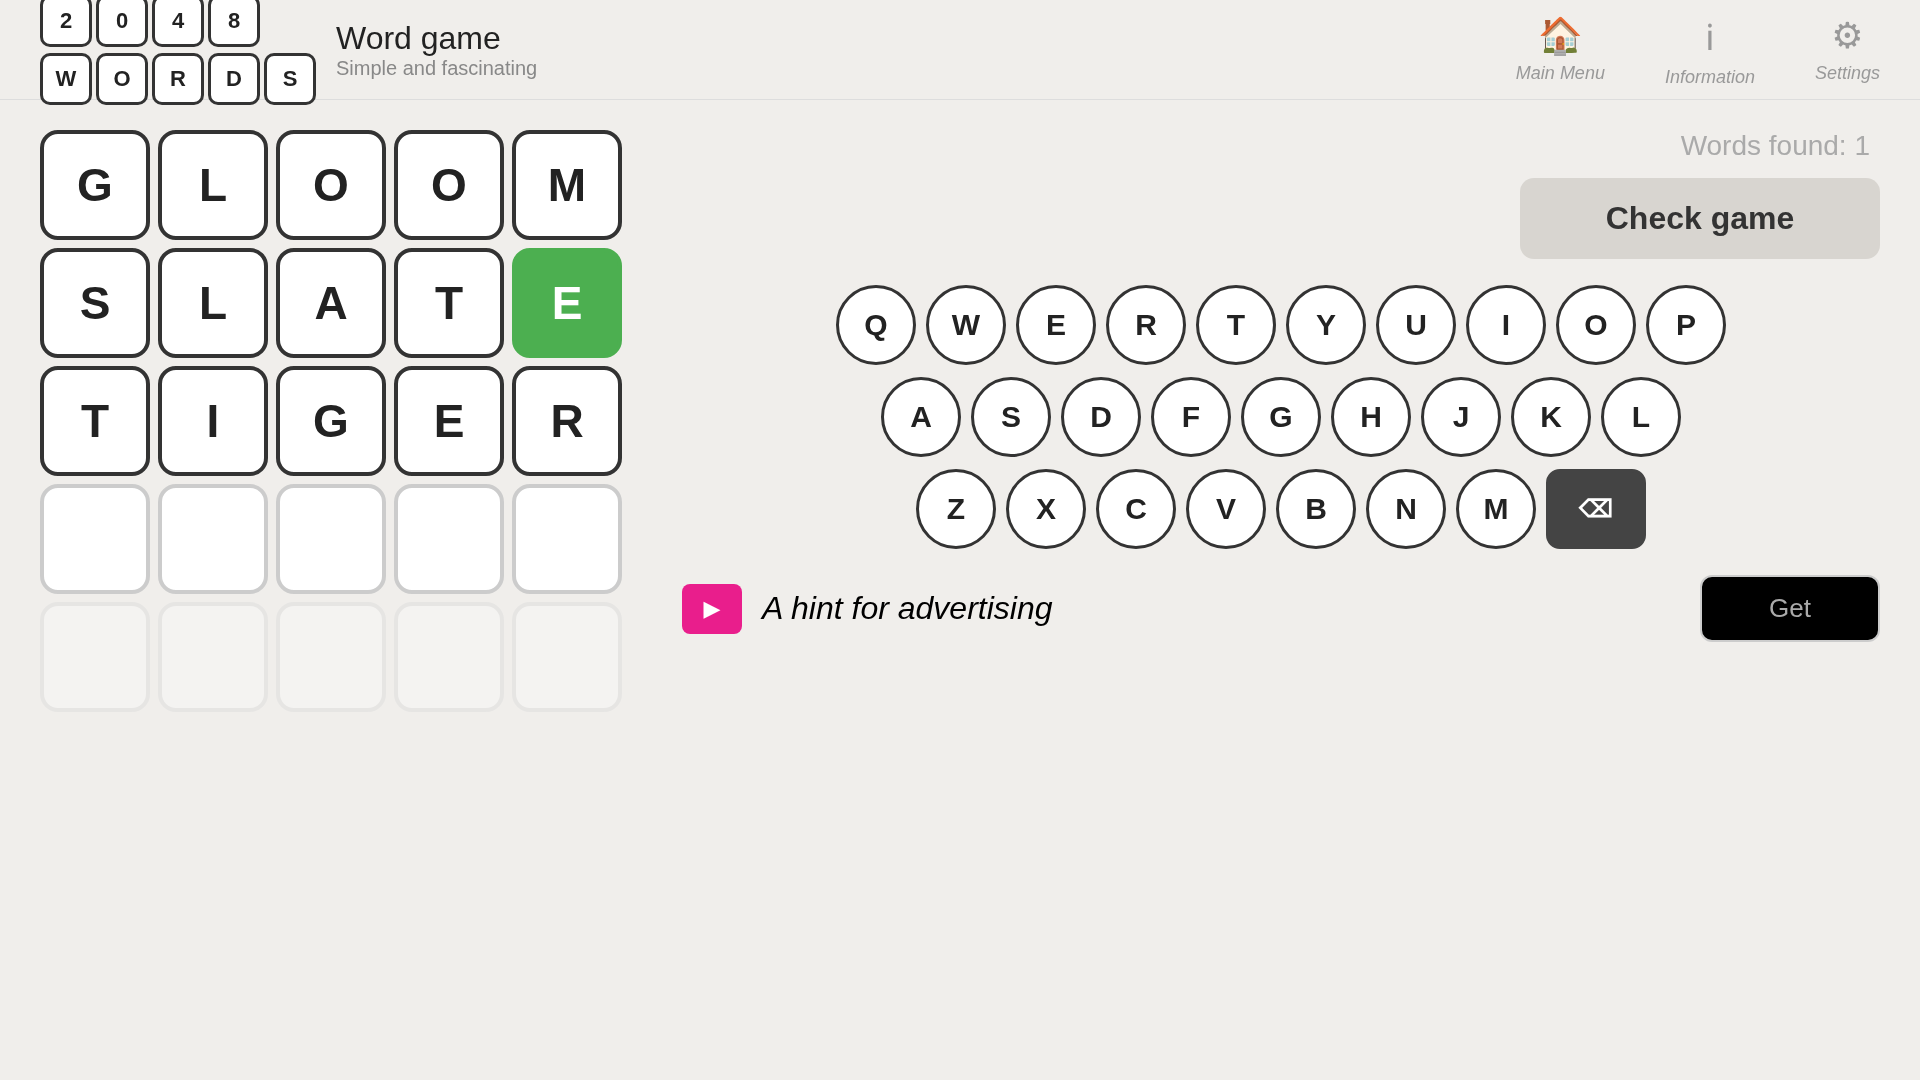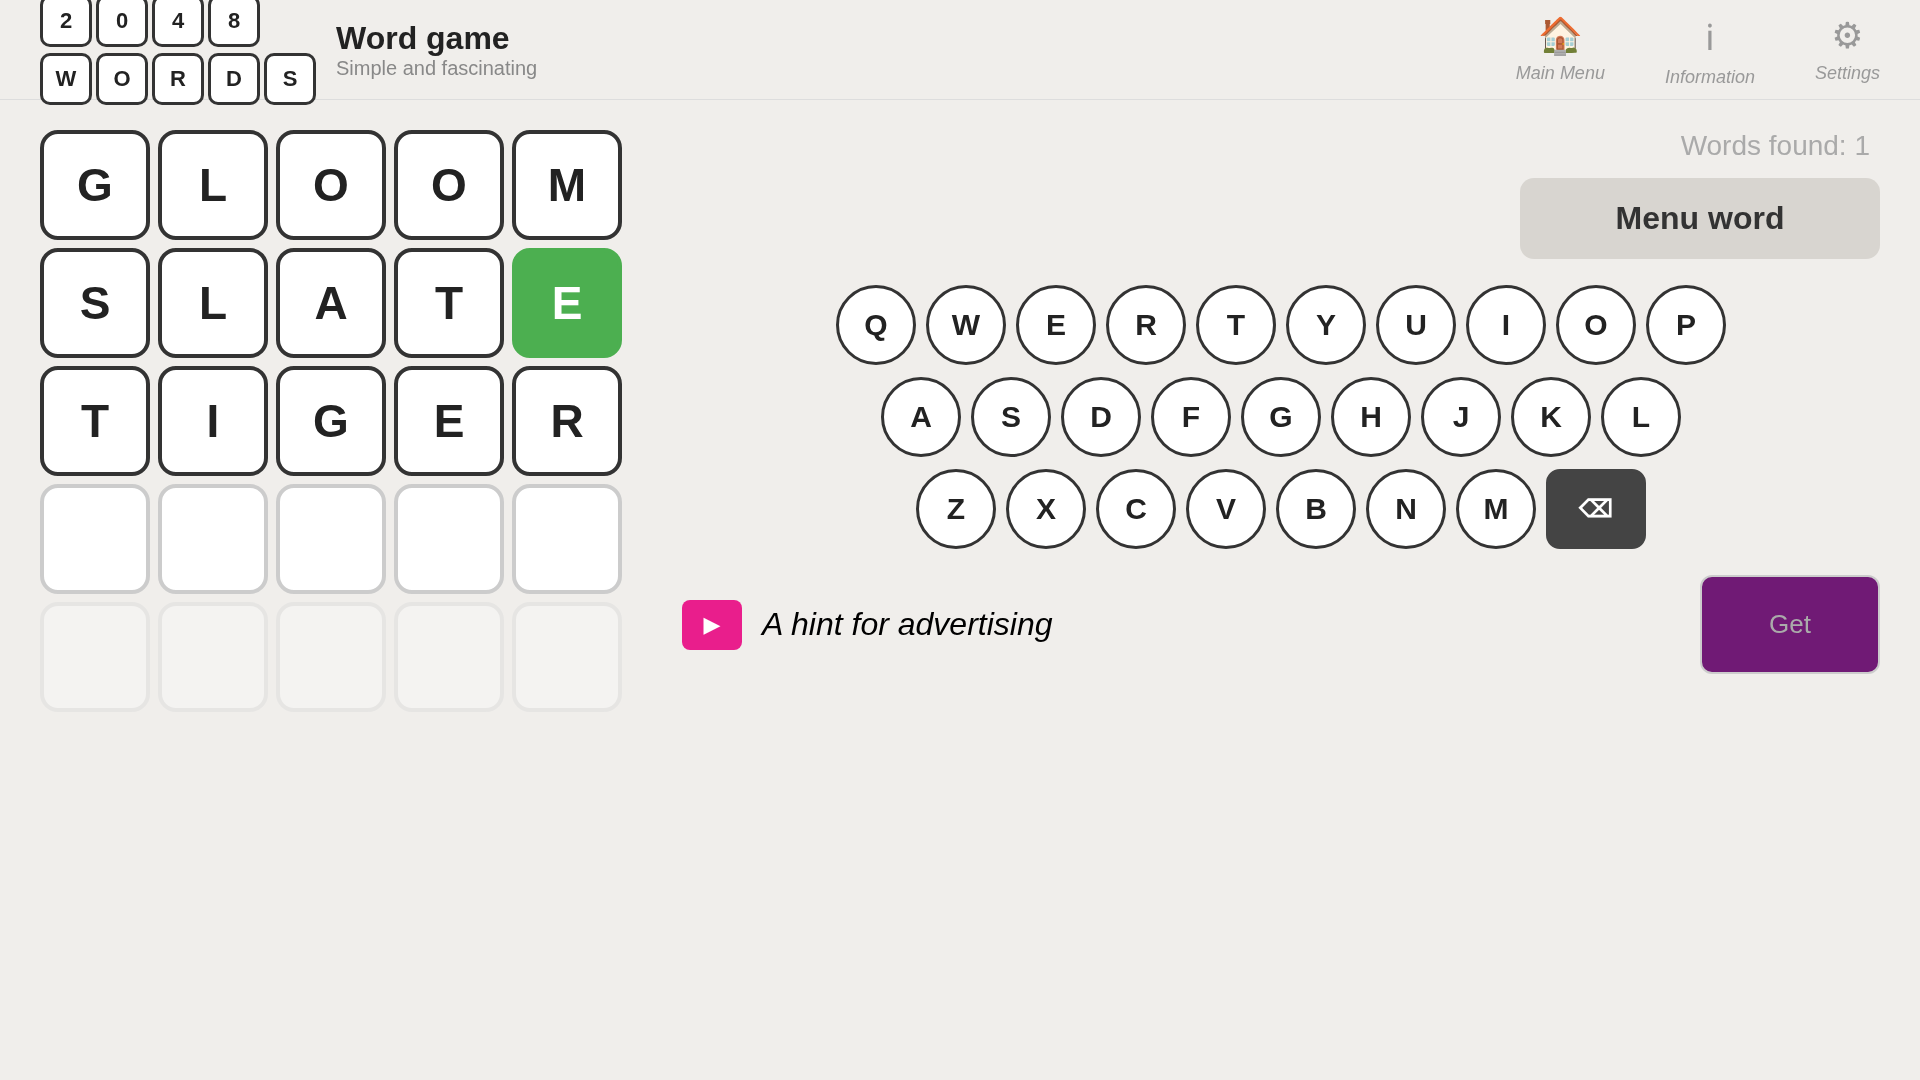--- a/index.html
+++ b/index.html
@@ -65,21 +65,21 @@
       color: #222;
       background: white;
     }
 
     .app-title {
       margin-left: 20px;
     }
 
     .app-title h1 {
       font-size: 32px;
-      font-weight: bold;
+      font-weight: normal;
       color: #222;
     }
 
     .app-title p {
       font-size: 20px;
       color: #888;
       font-weight: normal;
     }
 
     .nav-area {
@@ -249,24 +249,24 @@
     }
 
     .hint-text {
       font-size: 32px;
       color: #000000;
       font-style: italic;
     }
 
     .get-btn {
       margin-left: auto;
-      background: #701a75;
+      background: #000000;
       border: 2px solid #ccc;
       border-radius: 12px;
-      padding: 32px 50px;
+      padding: 16px 50px;
       font-size: 26px;
       color: #aaa;
       cursor: pointer;
       min-width: 180px;
       text-align: center;
     }
   </style>
 </head>
 <body>
 
@@ -349,21 +349,21 @@
       <div class="grid-cell faded"></div>
       <div class="grid-cell faded"></div>
       <div class="grid-cell faded"></div>
       <div class="grid-cell faded"></div>
     </div>
   </div>
 
   <div class="right-panel">
     <div class="words-found">Words found: 1</div>
 
-    <button class="check-word-btn">Menu word</button>
+    <button class="check-word-btn">Check game</button>
 
     <div class="keyboard">
 
       <div class="keyboard-row">
         <div class="key">Q</div>
         <div class="key">W</div>
         <div class="key">E</div>
         <div class="key">R</div>
         <div class="key">T</div>
         <div class="key">Y</div>

